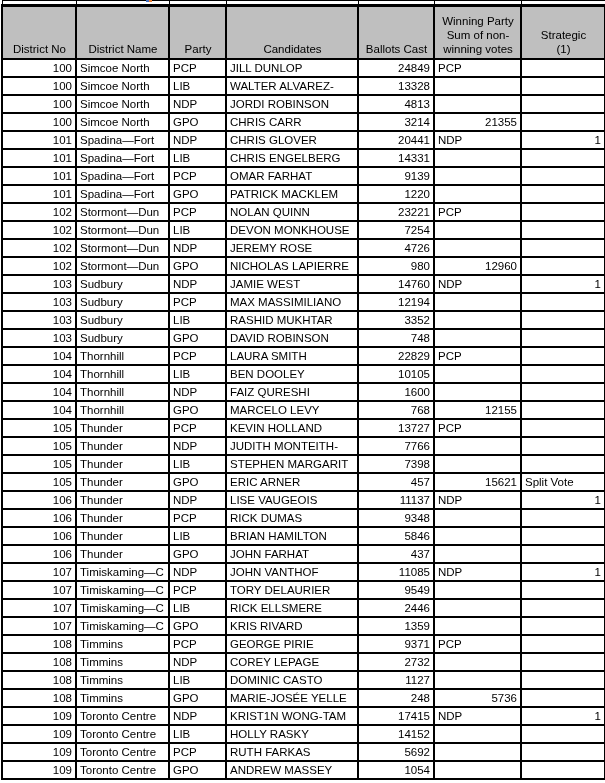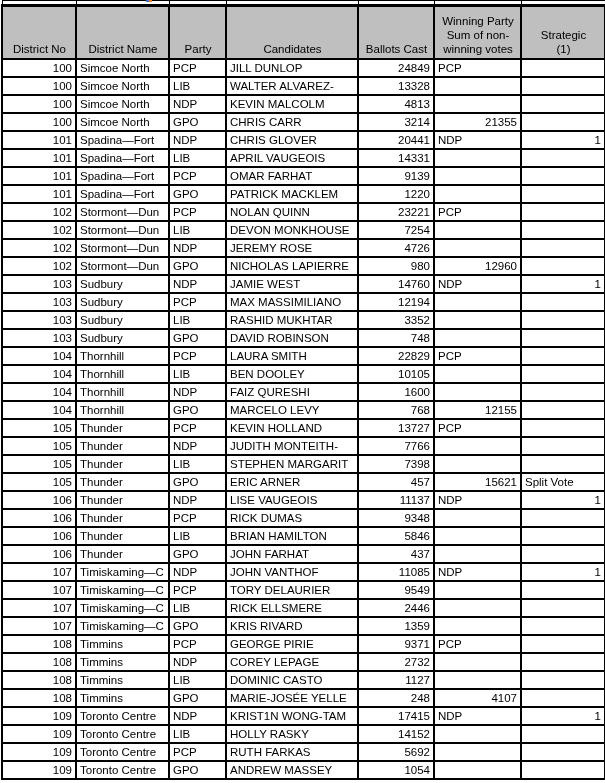--- a/index.html
+++ b/index.html
@@ -134,21 +134,21 @@
       <td class="split">
             <span class="l"></span>
             <span class="r"></span>
           </td>
     </tr>
 
     <tr>
       <td class="num">100</td>
       <td class="txt">Simcoe North</td>
       <td class="txt">NDP</td>
-      <td class="txt">KEVIN MALCOLM</td>
+      <td class="txt">JORDI ROBINSON</td>
       <td class="num">4813</td>
       <td class="split">
             <span class="l"></span>
             <span class="r"></span>
           </td>
       <td class="split">
             <span class="l"></span>
             <span class="r"></span>
           </td>
     </tr>
@@ -182,21 +182,21 @@
       <td class="split">
             <span class="l"></span>
             <span class="r">1</span>
           </td>
     </tr>
 
     <tr>
       <td class="num">101</td>
       <td class="txt">Spadina—Fort</td>
       <td class="txt">LIB</td>
-      <td class="txt">APRIL VAUGEOIS</td>
+      <td class="txt">CHRIS ENGELBERG</td>
       <td class="num">14331</td>
       <td class="split">
             <span class="l"></span>
             <span class="r"></span>
           </td>
       <td class="split">
             <span class="l"></span>
             <span class="r"></span>
           </td>
     </tr>
@@ -666,21 +666,21 @@
     </tr>
 
     <tr>
       <td class="num">108</td>
       <td class="txt">Timmins</td>
       <td class="txt">GPO</td>
       <td class="txt">MARIE-JOSÉE YELLE</td>
       <td class="num">248</td>
       <td class="split">
             <span class="l"></span>
-            <span class="r">4107</span>
+            <span class="r">5736</span>
           </td>
       <td class="split">
             <span class="l"></span>
             <span class="r"></span>
           </td>
     </tr>
 
     <tr>
       <td class="num">109</td>
       <td class="txt">Toronto Centre</td>

